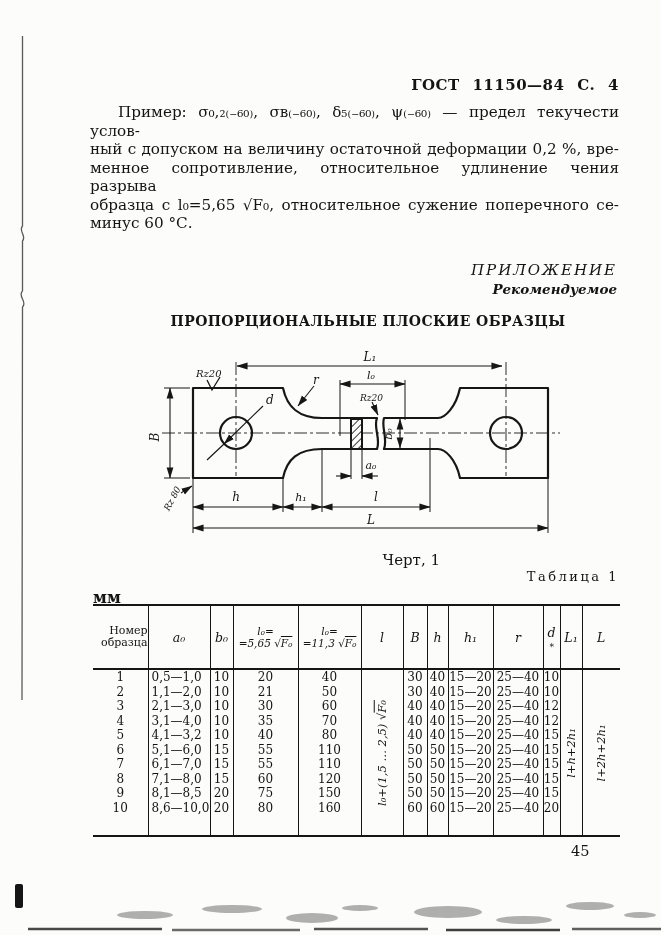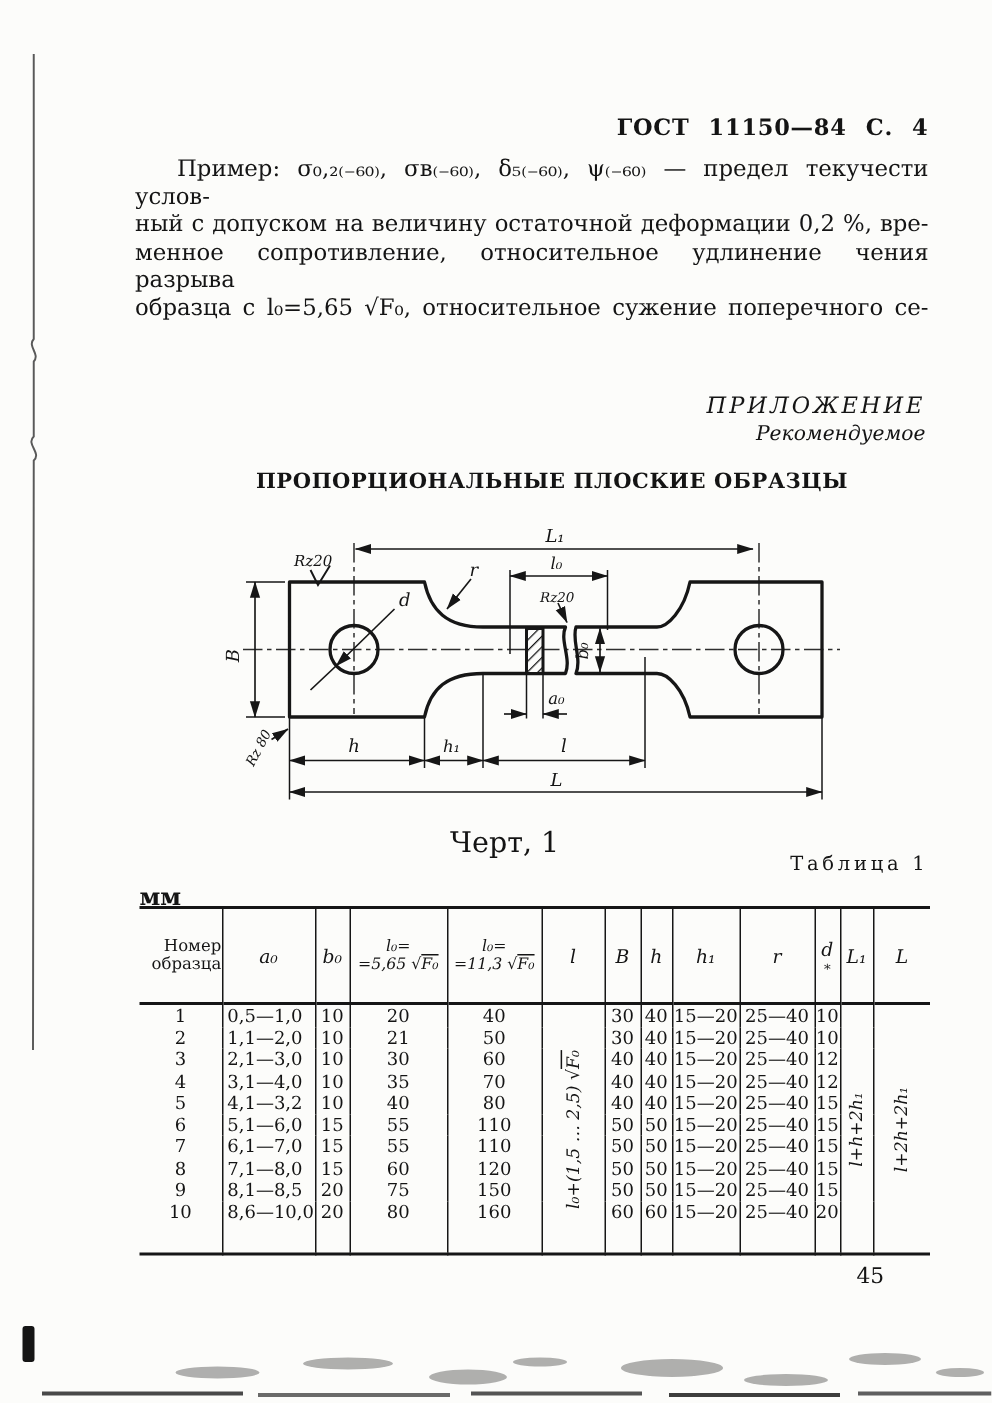--- a/index.html
+++ b/index.html
@@ -8,24 +8,24 @@
   .abs{position:absolute}
   
   .gost-hdr{top:76px;right:42px;font-weight:bold;font-size:15px;word-spacing:7px;letter-spacing:.5px}
   
   .para{left:90px;top:103px;width:529px;font-size:15.2px}
   .para .ln{text-align:justify;text-align-last:justify;line-height:18.5px;white-space:normal}
   .para .ln.first{text-indent:28px}
   .para .ln.last{text-align-last:left}
   
   .app-title{top:261px;right:44px;font-style:italic;font-size:15px;letter-spacing:2px}
-  .app-sub{top:281px;right:44px;font-style:italic;font-size:13.5px;font-weight:normal}
+  .app-sub{top:281px;right:44px;font-style:italic;font-size:13.5px;font-weight:bold}
   .sect-title{top:313px;left:108px;width:520px;text-align:center;font-weight:bold;font-size:14px;letter-spacing:.4px}
   
-  .fig-cap{top:551px;left:300px;width:140px;text-align:left;font-size:19px}
+  .fig-cap{top:551px;left:300px;width:140px;text-align:right;font-size:15px}
   .tab-cap{top:569px;right:42px;font-size:13px;letter-spacing:2.5px}
   .mm{top:588px;left:93px;width:520px;text-align:left;font-size:16px;font-weight:bold}
   .pagenum{top:843px;left:571px;font-weight:normal;font-size:14.5px}
   
   .tbl-wrap{left:93px;top:604px}
   table.spec{border-collapse:collapse;table-layout:fixed;width:527px;
              border-top:2.5px solid #161616;border-bottom:2px solid #161616;font-size:12px}
   table.spec td{border-left:1px solid #161616;padding:0;text-align:center;overflow:visible}
   table.spec td.first{border-left:none}
   table.spec thead td{height:62px;vertical-align:middle;border-bottom:2.5px solid #161616}
@@ -66,20 +66,21 @@
   </g>
 </svg>
 
 <div class="abs gost-hdr">ГОСТ 11150—84 С. 4</div>
 
 <div class="abs para">
   <div class="ln first">Пример: σ₀,₂₍₋₆₀₎, σв₍₋₆₀₎, δ₅₍₋₆₀₎, ψ₍₋₆₀₎ — предел текучести услов-</div>
   <div class="ln">ный с допуском на величину остаточной деформации 0,2 %, вре-</div>
   <div class="ln">менное сопротивление, относительное удлинение чения разрыва</div>
   <div class="ln">образца с l₀=5,65 √F₀, относительное сужение поперечного се-</div>
+  <div class="ln last">минус 60 °С.</div>
 </div>
 
 <div class="abs app-title">ПРИЛОЖЕНИЕ</div>
 <div class="abs app-sub">Рекомендуемое</div>
 <div class="abs sect-title">ПРОПОРЦИОНАЛЬНЫЕ ПЛОСКИЕ ОБРАЗЦЫ</div>
 
 <svg class="abs" style="left:128px;top:348px" width="492" height="214" viewBox="128 348 492 214">
   <defs>
     <marker id="arr" viewBox="0 0 10 8" refX="9.6" refY="4" markerWidth="11" markerHeight="9" orient="auto-start-reverse" markerUnits="userSpaceOnUse">
       <path d="M10,4 L0,0.9 L0,7.1 Z" fill="#161616"></path>

